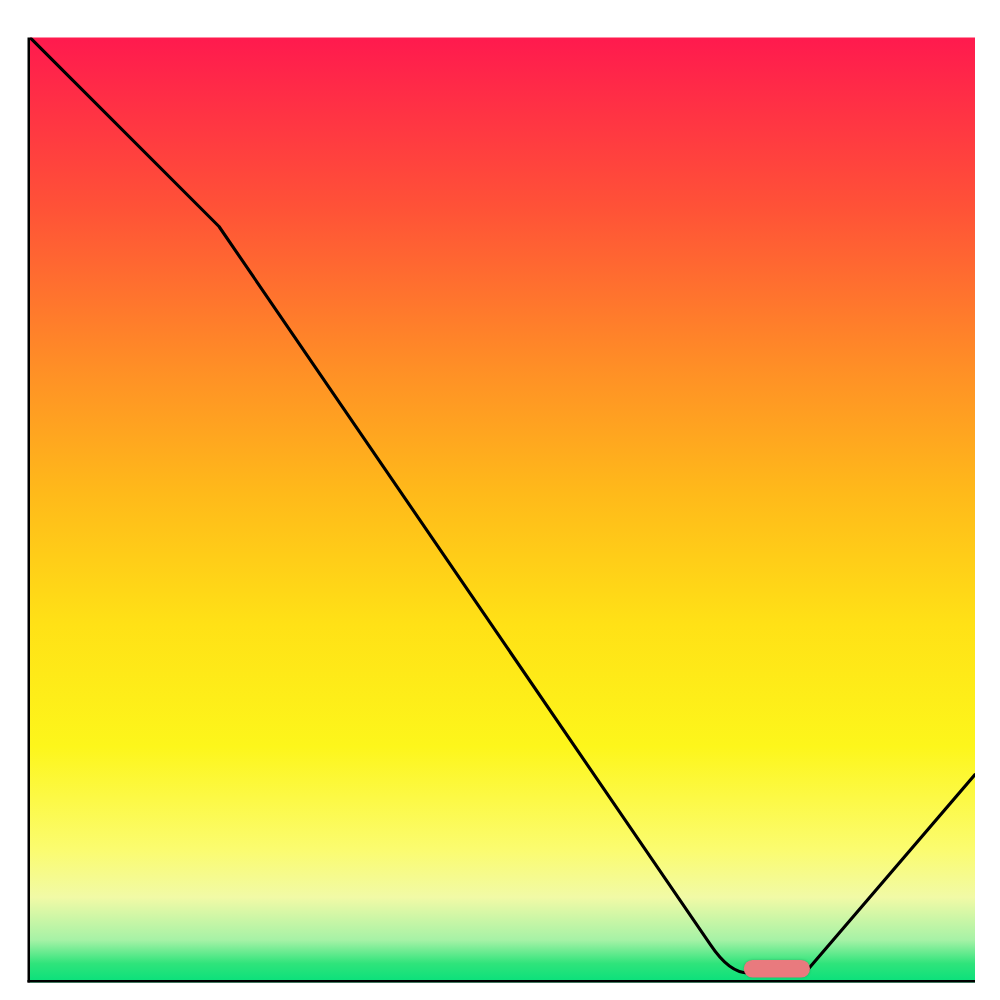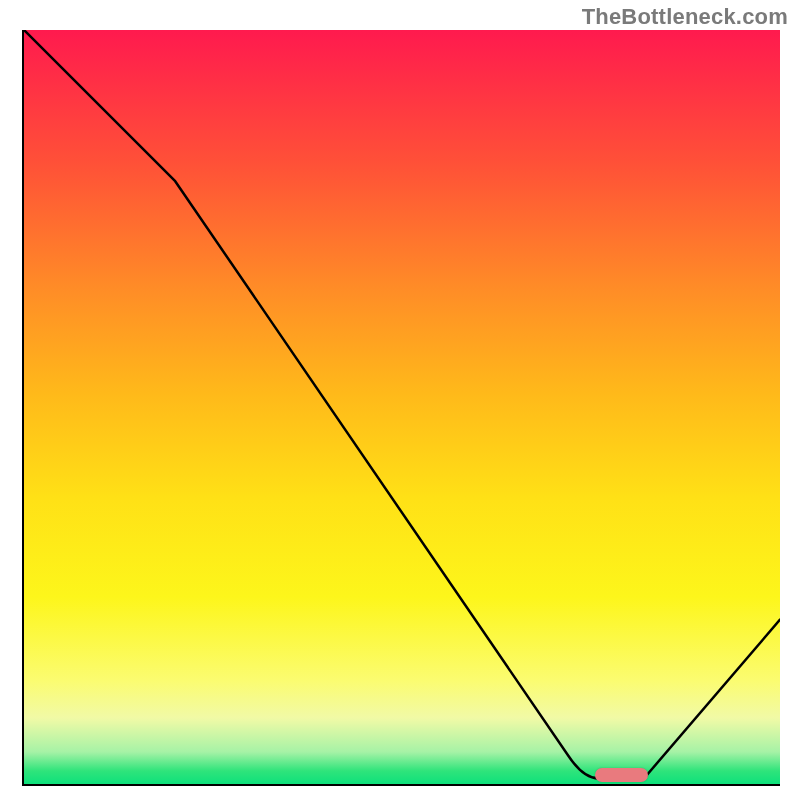--- a/index.html
+++ b/index.html
@@ -80,21 +80,20 @@
     height: 14px;
     border-radius: 7px;
     background: #e97a7e;
     box-shadow: 0 0 2px rgba(0,0,0,0.2);
   }
 </style>
 </head>
 <body>
 
 <div class="container">
-  <div class="watermark">TheBottleneck.com</div>
 
   <div class="plot-area">
     <div class="gradient-bg"></div>
 
     <svg class="curve" viewBox="0 0 756 756" preserveAspectRatio="none">
       <path d="M 0 0 L 151.20000000000002 151.19999999999993 L 544.3199999999999 725.76 Q 559.4399999999999 748.44 574.5600000000001 748.44 L 619.92 748.44 L 756 589.6800000000001" id="curve-path" fill="none" stroke="#000" stroke-width="2.5" stroke-linejoin="round" stroke-linecap="round"></path>
     </svg>
 
     <div class="marker" id="marker" style="left: 570.78px; top: 737.66px; width: 52.92px; background: rgb(233, 122, 126);"></div>
   </div>

